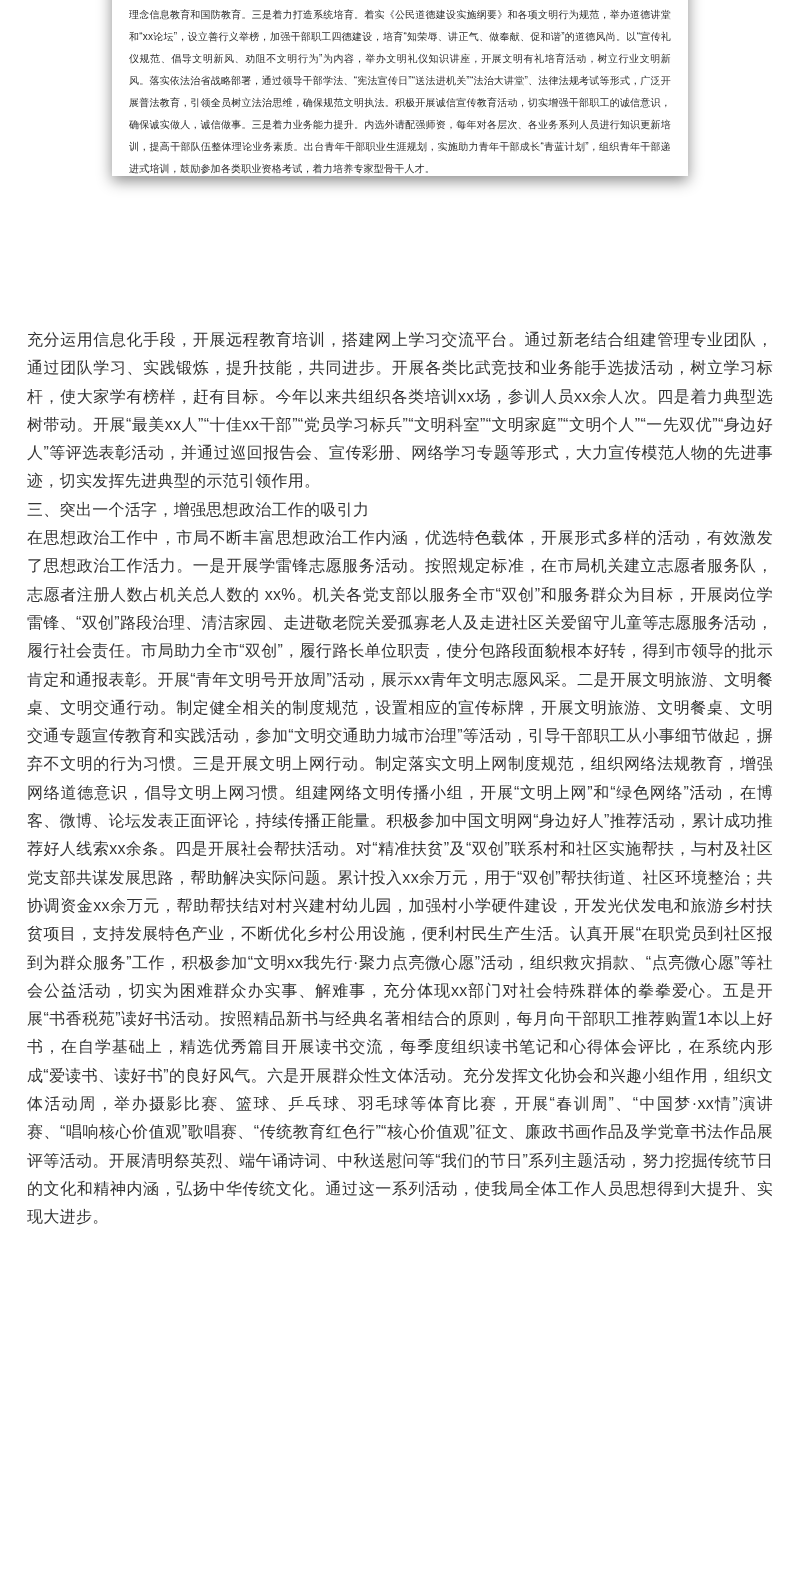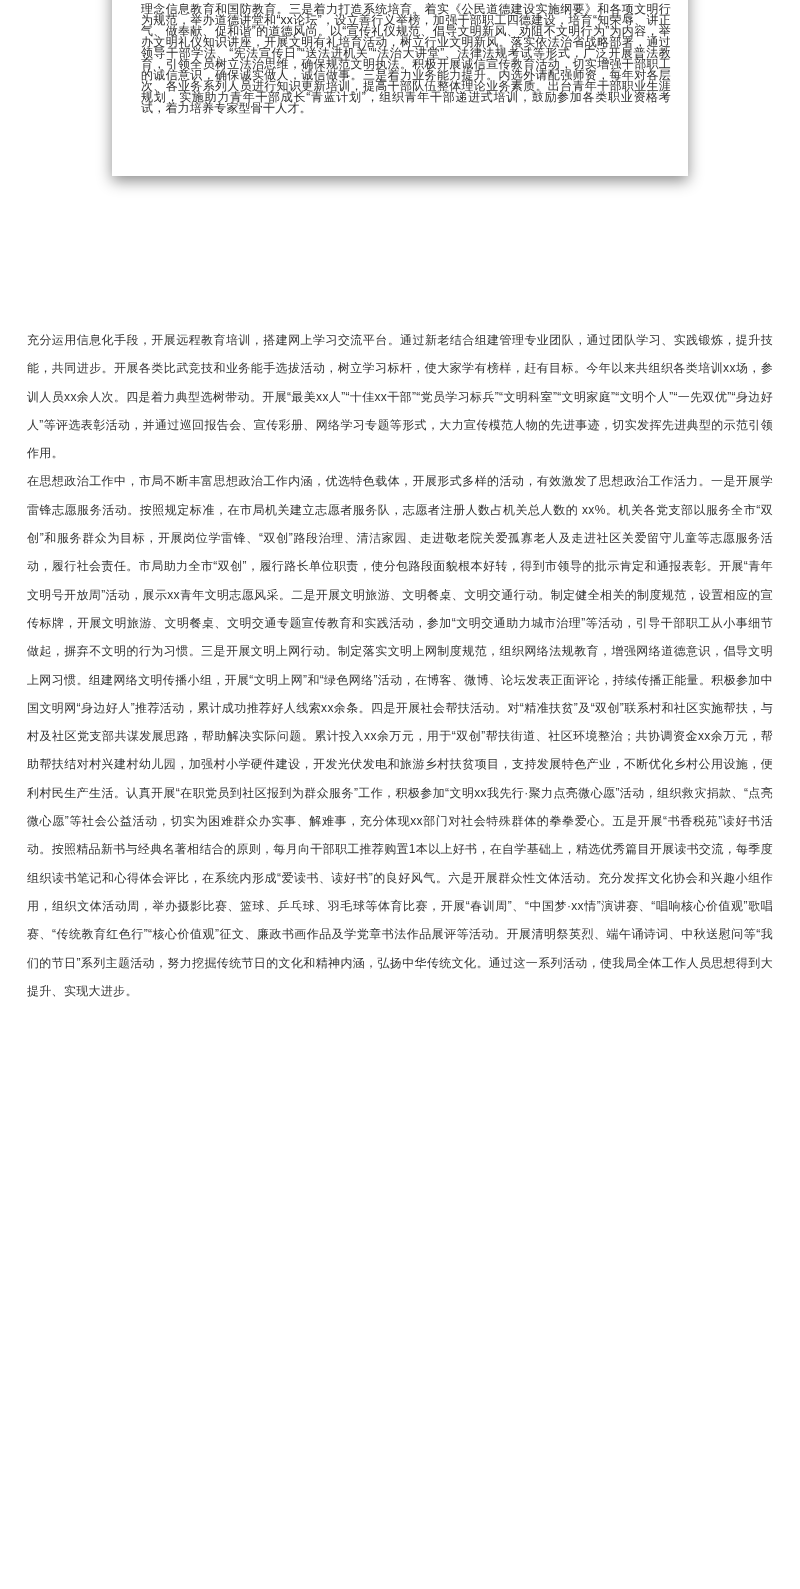--- a/index.html
+++ b/index.html
@@ -22,35 +22,34 @@
     top: -32px;
     width: 576px;
     height: 208px;
     background: #ffffff;
     box-shadow: 0 5px 14px rgba(0,0,0,0.45);
     box-sizing: border-box;
     padding: 36px 17px 12px 17px;
     overflow: hidden;
   }
   .preview-text {
-    font-size: 12px;
-    line-height: 11px;
+    font-size: 10px;
+    line-height: 22px;
     color: #2b2b2b;
     text-align: justify;
     letter-spacing: 0.2px;
-    margin-left: 12px;
   }
   
   .body-text {
     position: absolute;
     left: 27px;
     top: 326px;
     width: 746px;
     color: #333333;
-    font-size: 12px;
+    font-size: 16px;
     line-height: 28.3px;
     text-align: justify;
     letter-spacing: 0.3px;
   }
   .body-text p {
     margin: 0;
     padding: 0;
   }
   .body-text p.heading {
     font-weight: normal;
@@ -60,16 +59,17 @@
 <body>
 
 <div class="page">
 
   <div class="preview-card">
     <div class="preview-text">理念信息教育和国防教育。三是着力打造系统培育。着实《公民道德建设实施纲要》和各项文明行为规范，举办道德讲堂和“xx论坛”，设立善行义举榜，加强干部职工四德建设，培育“知荣辱、讲正气、做奉献、促和谐”的道德风尚。以“宣传礼仪规范、倡导文明新风、劝阻不文明行为”为内容，举办文明礼仪知识讲座，开展文明有礼培育活动，树立行业文明新风。落实依法治省战略部署，通过领导干部学法、“宪法宣传日”“送法进机关”“法治大讲堂”、法律法规考试等形式，广泛开展普法教育，引领全员树立法治思维，确保规范文明执法。积极开展诚信宣传教育活动，切实增强干部职工的诚信意识，确保诚实做人，诚信做事。三是着力业务能力提升。内选外请配强师资，每年对各层次、各业务系列人员进行知识更新培训，提高干部队伍整体理论业务素质。出台青年干部职业生涯规划，实施助力青年干部成长“青蓝计划”，组织青年干部递进式培训，鼓励参加各类职业资格考试，着力培养专家型骨干人才。</div>
   </div>
 
   <div class="body-text">
     <p>充分运用信息化手段，开展远程教育培训，搭建网上学习交流平台。通过新老结合组建管理专业团队，通过团队学习、实践锻炼，提升技能，共同进步。开展各类比武竞技和业务能手选拔活动，树立学习标杆，使大家学有榜样，赶有目标。今年以来共组织各类培训xx场，参训人员xx余人次。四是着力典型选树带动。开展“最美xx人”“十佳xx干部”“党员学习标兵”“文明科室”“文明家庭”“文明个人”“一先双优”“身边好人”等评选表彰活动，并通过巡回报告会、宣传彩册、网络学习专题等形式，大力宣传模范人物的先进事迹，切实发挥先进典型的示范引领作用。</p>
+    <p class="heading">三、突出一个活字，增强思想政治工作的吸引力</p>
     <p>在思想政治工作中，市局不断丰富思想政治工作内涵，优选特色载体，开展形式多样的活动，有效激发了思想政治工作活力。一是开展学雷锋志愿服务活动。按照规定标准，在市局机关建立志愿者服务队，志愿者注册人数占机关总人数的 xx%。机关各党支部以服务全市“双创”和服务群众为目标，开展岗位学雷锋、“双创”路段治理、清洁家园、走进敬老院关爱孤寡老人及走进社区关爱留守儿童等志愿服务活动，履行社会责任。市局助力全市“双创”，履行路长单位职责，使分包路段面貌根本好转，得到市领导的批示肯定和通报表彰。开展“青年文明号开放周”活动，展示xx青年文明志愿风采。二是开展文明旅游、文明餐桌、文明交通行动。制定健全相关的制度规范，设置相应的宣传标牌，开展文明旅游、文明餐桌、文明交通专题宣传教育和实践活动，参加“文明交通助力城市治理”等活动，引导干部职工从小事细节做起，摒弃不文明的行为习惯。三是开展文明上网行动。制定落实文明上网制度规范，组织网络法规教育，增强网络道德意识，倡导文明上网习惯。组建网络文明传播小组，开展“文明上网”和“绿色网络”活动，在博客、微博、论坛发表正面评论，持续传播正能量。积极参加中国文明网“身边好人”推荐活动，累计成功推荐好人线索xx余条。四是开展社会帮扶活动。对“精准扶贫”及“双创”联系村和社区实施帮扶，与村及社区党支部共谋发展思路，帮助解决实际问题。累计投入xx余万元，用于“双创”帮扶街道、社区环境整治；共协调资金xx余万元，帮助帮扶结对村兴建村幼儿园，加强村小学硬件建设，开发光伏发电和旅游乡村扶贫项目，支持发展特色产业，不断优化乡村公用设施，便利村民生产生活。认真开展“在职党员到社区报到为群众服务”工作，积极参加“文明xx我先行·聚力点亮微心愿”活动，组织救灾捐款、“点亮微心愿”等社会公益活动，切实为困难群众办实事、解难事，充分体现xx部门对社会特殊群体的拳拳爱心。五是开展“书香税苑”读好书活动。按照精品新书与经典名著相结合的原则，每月向干部职工推荐购置1本以上好书，在自学基础上，精选优秀篇目开展读书交流，每季度组织读书笔记和心得体会评比，在系统内形成“爱读书、读好书”的良好风气。六是开展群众性文体活动。充分发挥文化协会和兴趣小组作用，组织文体活动周，举办摄影比赛、篮球、乒乓球、羽毛球等体育比赛，开展“春训周”、“中国梦·xx情”演讲赛、“唱响核心价值观”歌唱赛、“传统教育红色行”“核心价值观”征文、廉政书画作品及学党章书法作品展评等活动。开展清明祭英烈、端午诵诗词、中秋送慰问等“我们的节日”系列主题活动，努力挖掘传统节日的文化和精神内涵，弘扬中华传统文化。通过这一系列活动，使我局全体工作人员思想得到大提升、实现大进步。</p>
   </div>
 
 </div>
 
 </body></html>

